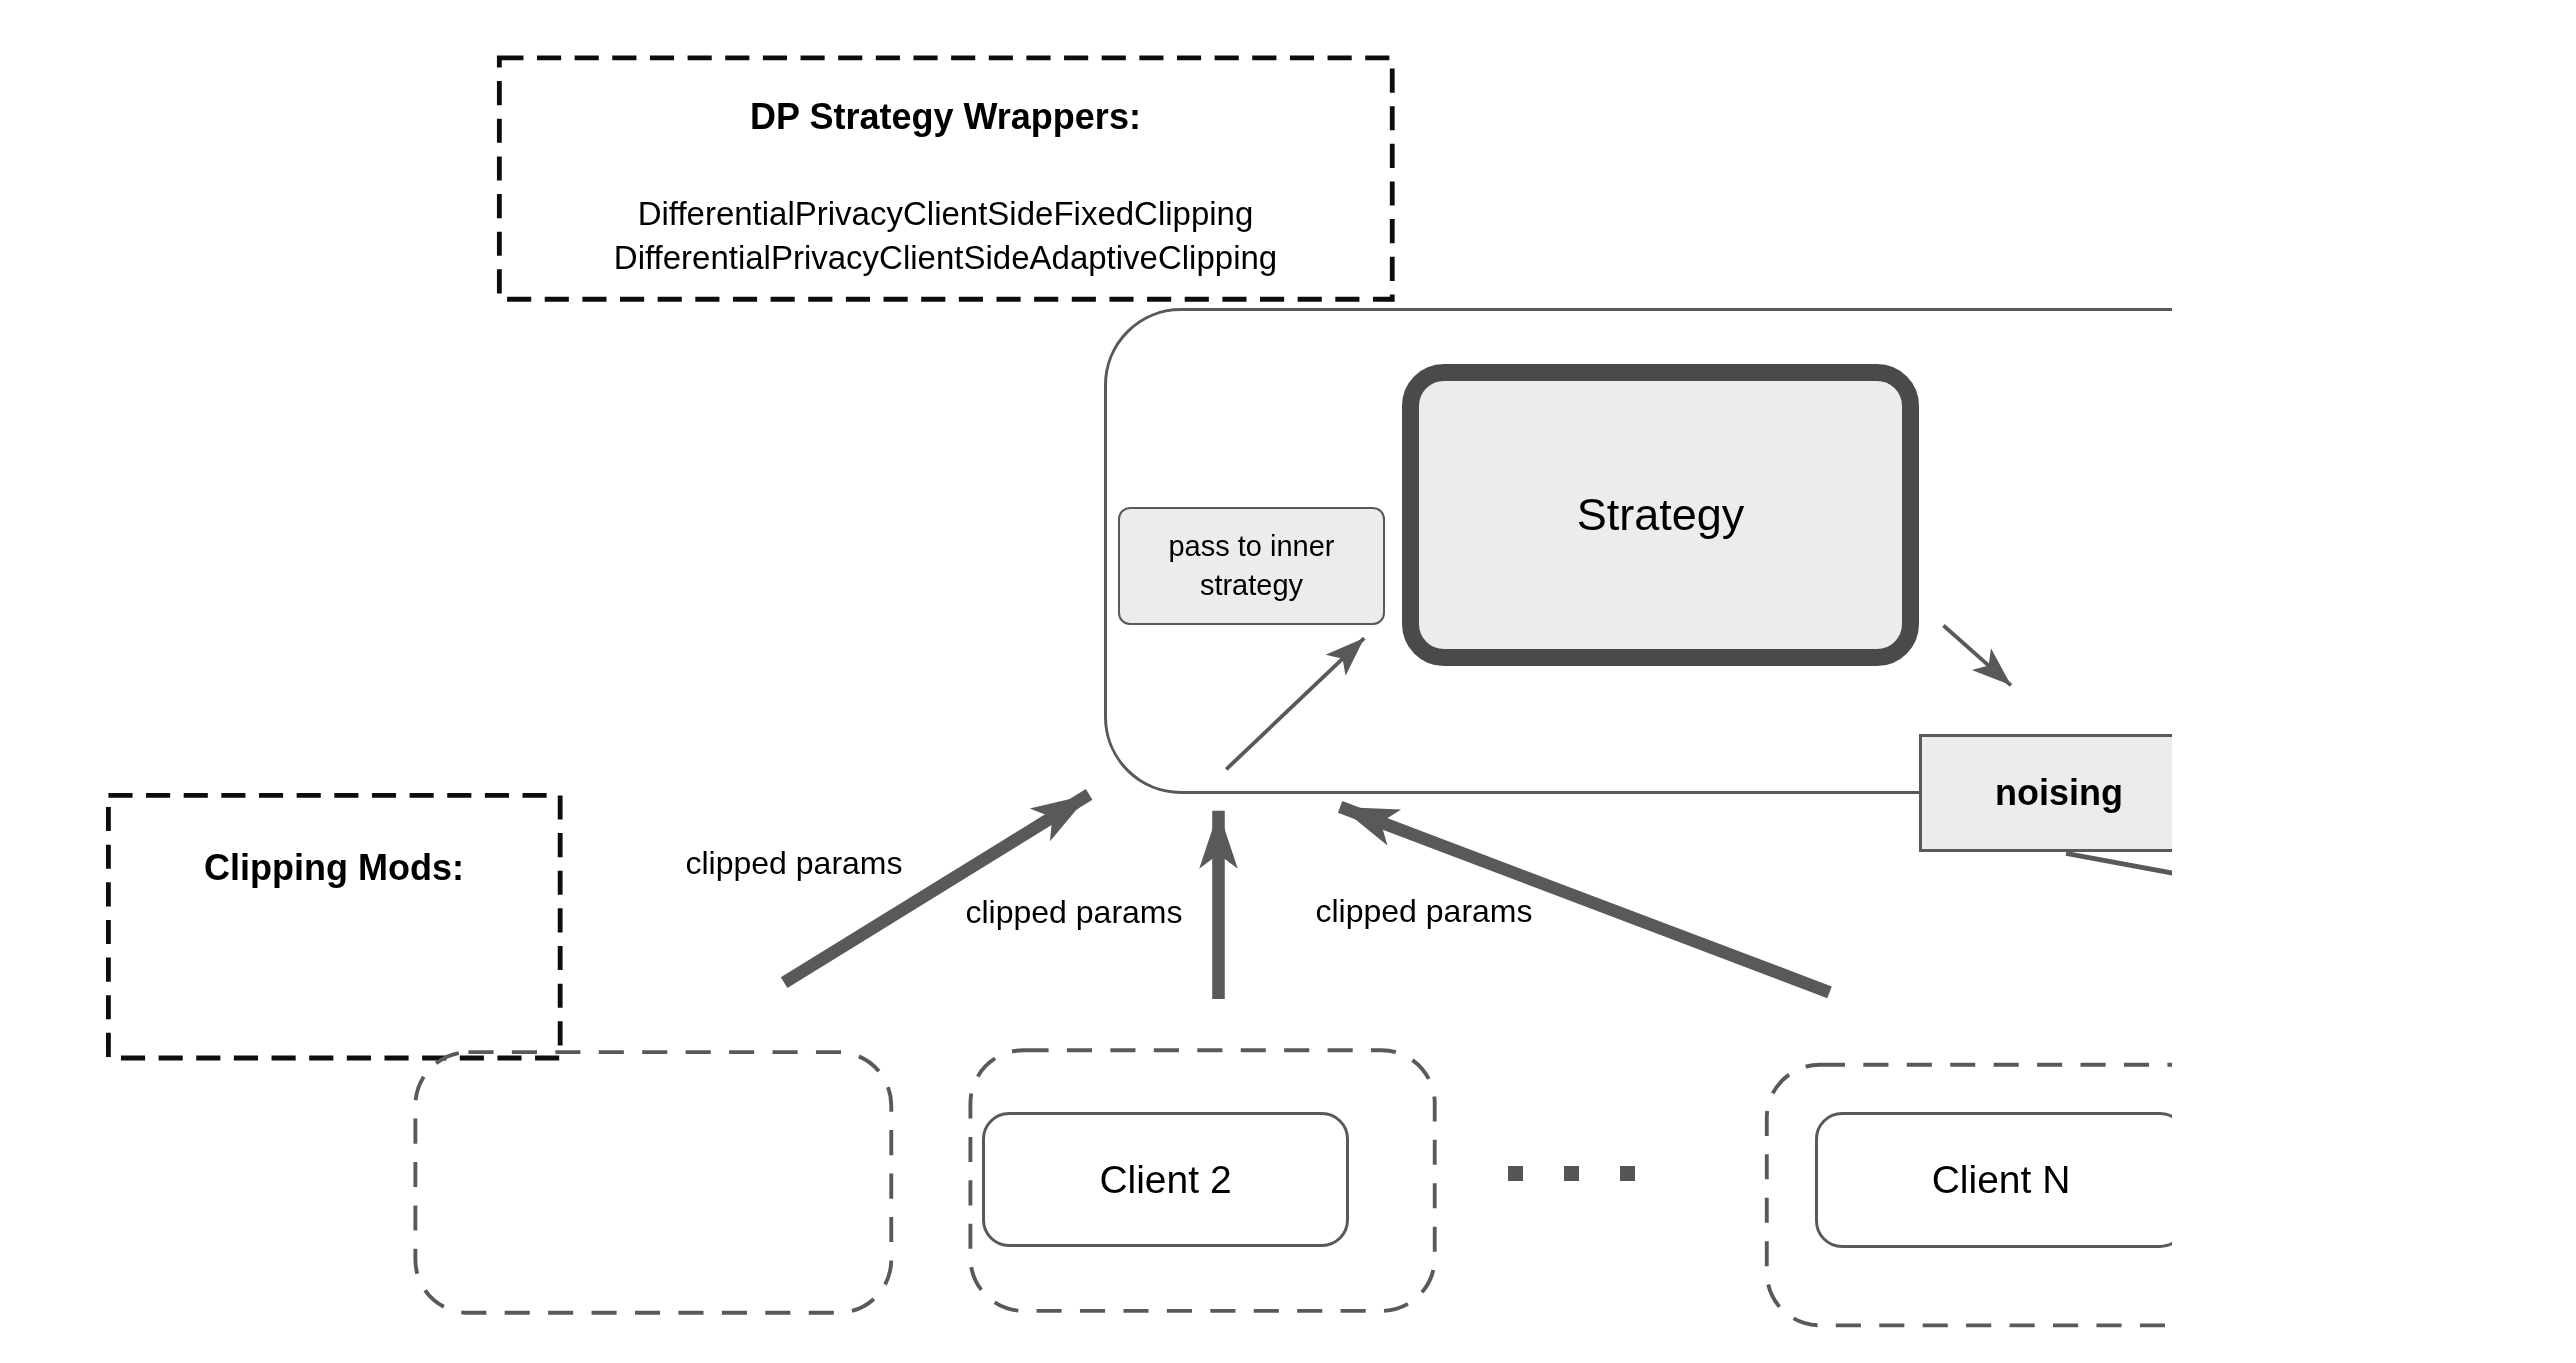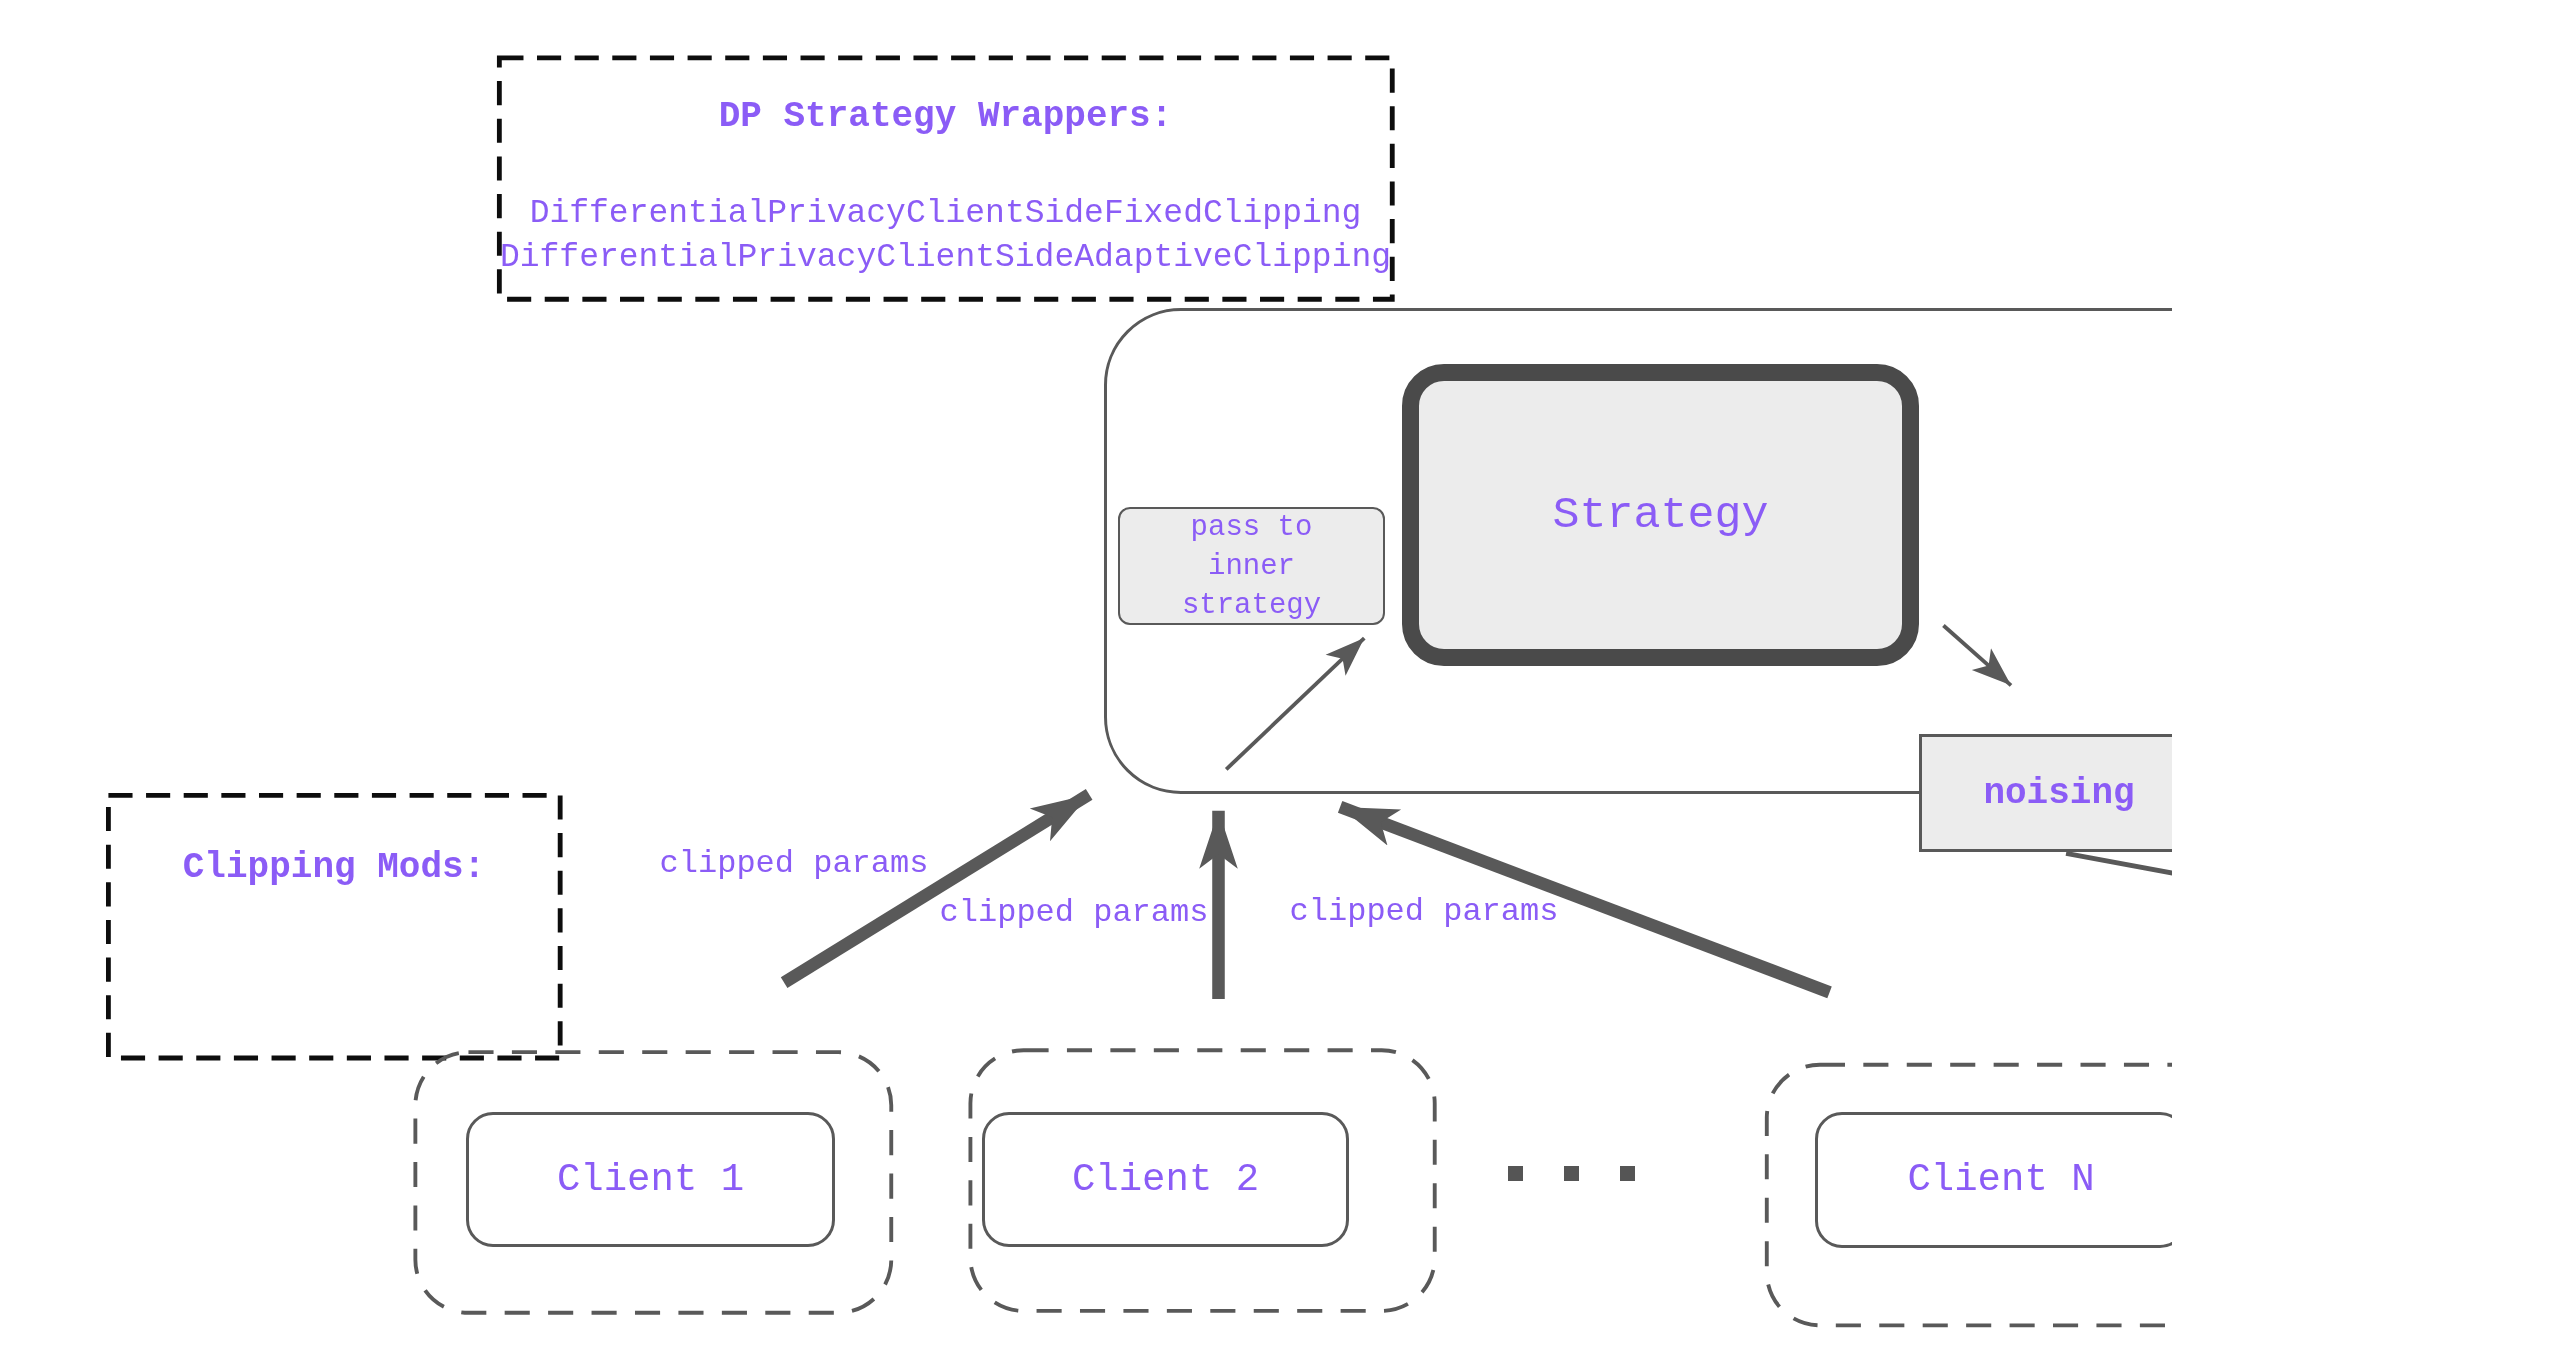--- a/index.html
+++ b/index.html
@@ -1,21 +1,21 @@
 <!DOCTYPE html>
 <html><head>
 <meta charset="utf-8">
 <style>
   html,body { margin:0; padding:0; background:#ffffff; }
   #canvas {
     position:relative;
     width:2172px; height:1363px;
     background:#ffffff;
-    font-family:Liberation Mono, monospace;
-    color:#8b5cf6;
+    font-family:Liberation Sans, sans-serif;
+    color:#000000;
     overflow:hidden;
   }
   .abs { position:absolute; }
 
   
   .outer-box {
     left:1104px; top:308px; width:1148px; height:486px;
     border:3.9px solid #595959; border-radius:77px;
     box-sizing:border-box; z-index:0;
   }
@@ -125,21 +125,20 @@
 
   <div class="abs node pass-box">pass to inner strategy</div>
   <div class="abs node strategy-box">Strategy</div>
   <div class="abs node noising-box">noising</div>
   <div class="abs node broadcast-box">broadcast</div>
 
   <div class="abs edge-label lbl-1">clipped params</div>
   <div class="abs edge-label lbl-2">clipped params</div>
   <div class="abs edge-label lbl-3">clipped params</div>
 
-  <div class="abs node client-inner client-1">Client 1</div>
   <div class="abs node client-inner client-2">Client 2</div>
   <div class="abs node client-inner client-n">Client N</div>
 
   <div class="abs dot dot-1"></div>
   <div class="abs dot dot-2"></div>
   <div class="abs dot dot-3"></div>
 
 </div>
 
 

